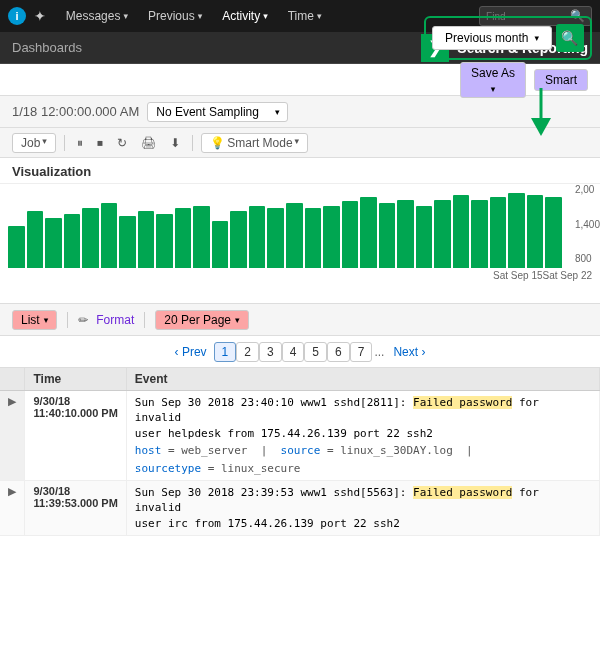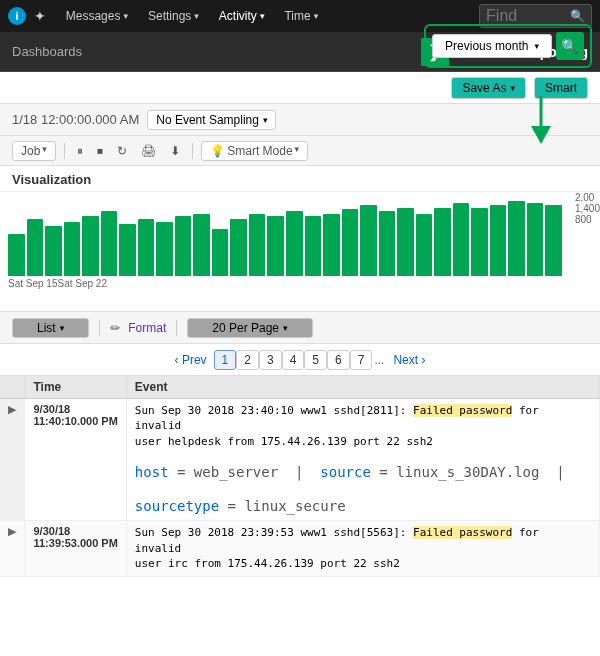--- a/index.html
+++ b/index.html
@@ -50,30 +50,30 @@
       border-radius: 3px;
       display: flex;
       align-items: center;
       padding: 2px 6px;
       gap: 4px;
     }
     .top-nav .find-box input {
       background: transparent;
       border: none;
       color: #ffffff;
-      font-size: 16px;
+      font-size: 10px;
       outline: none;
       width: 80px;
     }
     .caret { font-size: 9px; }
 
     
     .app-header {
       background: #2d2d2d;
-      height: 40px;
+      height: 32px;
       display: flex;
       align-items: center;
       padding: 0 12px;
       border-bottom: 1px solid #444;
     }
     .app-header .dashboards-label {
       color: #aaa;
       font-size: 13px;
     }
     .app-header .spacer { flex: 1; }
@@ -100,29 +100,30 @@
       background: #fff;
       height: 32px;
       display: flex;
       align-items: center;
       justify-content: flex-end;
       padding: 0 12px;
       border-bottom: 1px solid #ddd;
       gap: 8px;
     }
     .toolbar-btn {
-      background: #14b8a6;
+      background: #c4b5fd;
       border: 1px solid #ccc;
       border-radius: 3px;
       padding: 3px 10px;
       font-size: 12px;
       cursor: pointer;
       display: flex;
       align-items: center;
       gap: 4px;
+      flex-direction: column;
     }
     .time-label { color: #555; font-size: 13px; }
 
     
     .prev-month-container {
       position: absolute;
       right: 8px;
       top: -48px;
       border: 2px solid #00a651;
       border-radius: 6px;
@@ -171,21 +172,21 @@
     }
     .sampling-btn {
       background: #fff;
       border: 1px solid #ccc;
       border-radius: 3px;
       padding: 2px 8px;
       font-size: 12px;
       cursor: pointer;
       display: flex;
       align-items: center;
-      gap: 4px;
+      gap: 16px;
     }
 
     
     .job-row {
       background: #f5f5f5;
       height: 30px;
       display: flex;
       align-items: center;
       padding: 0 12px;
       gap: 6px;
@@ -256,47 +257,47 @@
       min-width: 8px;
       border-radius: 1px 1px 0 0;
     }
     .chart-y-labels {
       position: absolute;
       right: 0;
       top: 0;
       height: 80px;
       display: flex;
       flex-direction: column;
-      justify-content: flex-start;
+      justify-content: space-between;
       font-size: 10px;
       color: #666;
     }
     .chart-x-labels {
       display: flex;
-      justify-content: flex-start;
+      justify-content: flex-end;
       font-size: 10px;
       color: #666;
       margin-top: 2px;
     }
 
     
     .list-controls {
       background: #f5f5f5;
       height: 32px;
       display: flex;
       align-items: center;
       padding: 0 12px;
       gap: 8px;
       border-bottom: 1px solid #ddd;
     }
     .list-btn {
-      background: #a3a3a3;
+      background: #fca5a5;
       border: 1px solid #ccc;
       border-radius: 3px;
-      padding: 2px 24px;
+      padding: 2px 8px;
       font-size: 12px;
       cursor: pointer;
       display: flex;
       align-items: center;
       gap: 4px;
     }
     .format-btn {
       display: flex;
       align-items: center;
       gap: 4px;
@@ -353,36 +354,36 @@
       padding: 4px 8px;
       font-size: 11px;
       vertical-align: top;
       border-bottom: 1px solid #eee;
       border-right: 1px solid #eee;
     }
     .results-table tr:nth-child(even) td { background: #fafafa; }
     .time-cell { color: #333; font-weight: bold; white-space: nowrap; }
     .event-cell { font-family: monospace; font-size: 11px; line-height: 1.4; }
     .highlight { background: #ffeb99; }
-    .meta-row { color: #555; font-size: 14px; margin-top: 14px; }
+    .meta-row { color: #555; font-size: 11px; margin-top: 2px; }
     .meta-key { color: #0066cc; }
     .arrow-col { width: 10px; background: #f0f0f0; }
   </style>
 </head>
 <body>
 
 <div class="top-nav">
   <div class="nav-icon">i</div>
   <span class="nav-star">✦</span>
   <div class="nav-item">
     <span>Messages</span>
     <span class="caret">▾</span>
   </div>
   <div class="nav-item">
-    <span>Settings</span>
+    <span>Previous</span>
     <span class="caret">▾</span>
   </div>
   <div class="nav-item active">
     <span>Activity</span>
     <span class="caret">▾</span>
   </div>
   <div class="nav-item">
     <span>Time</span>
     <span class="caret">▾</span>
   </div>

